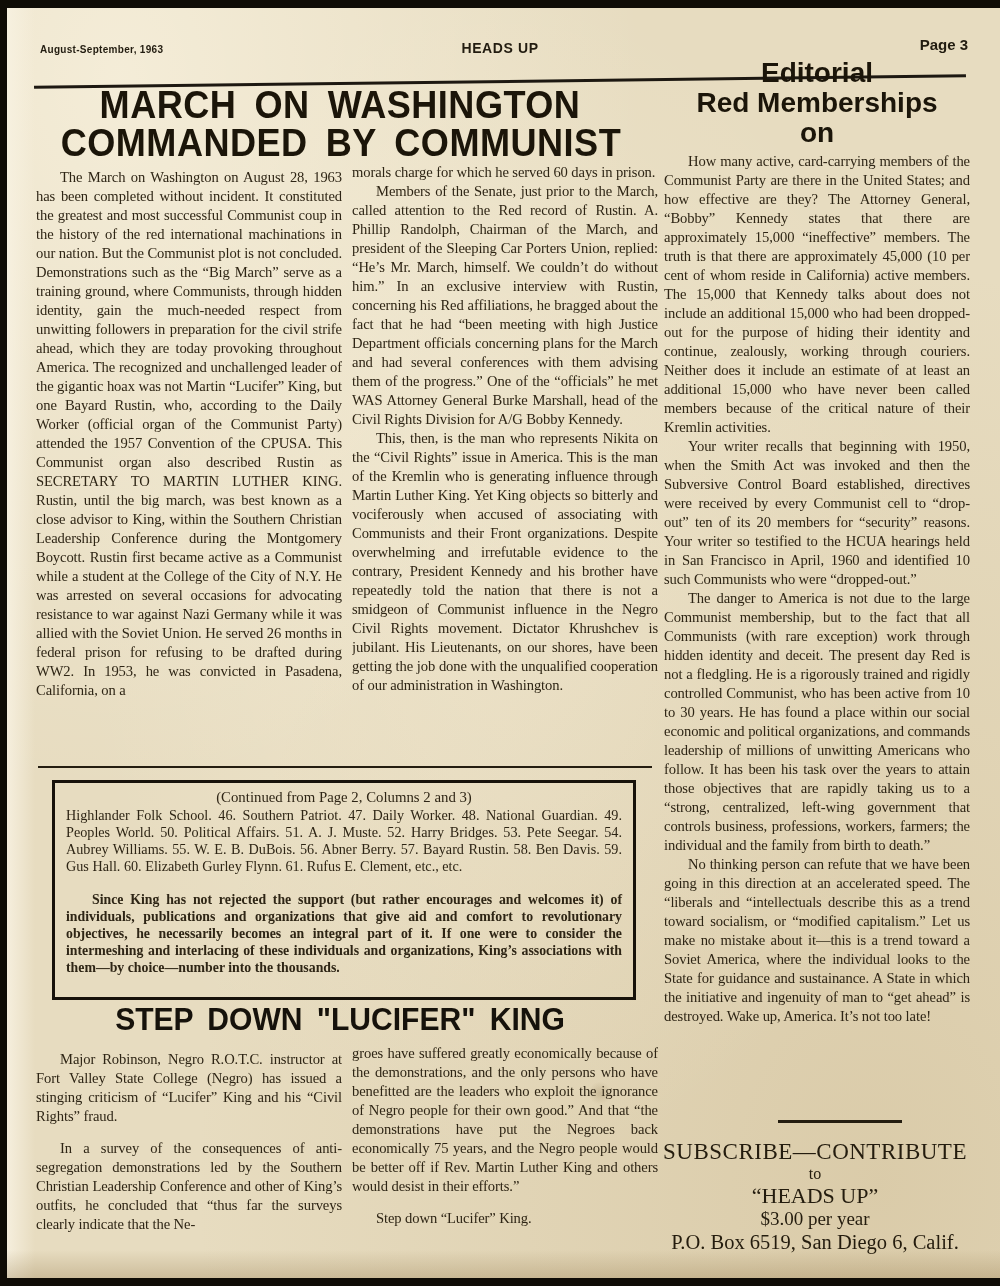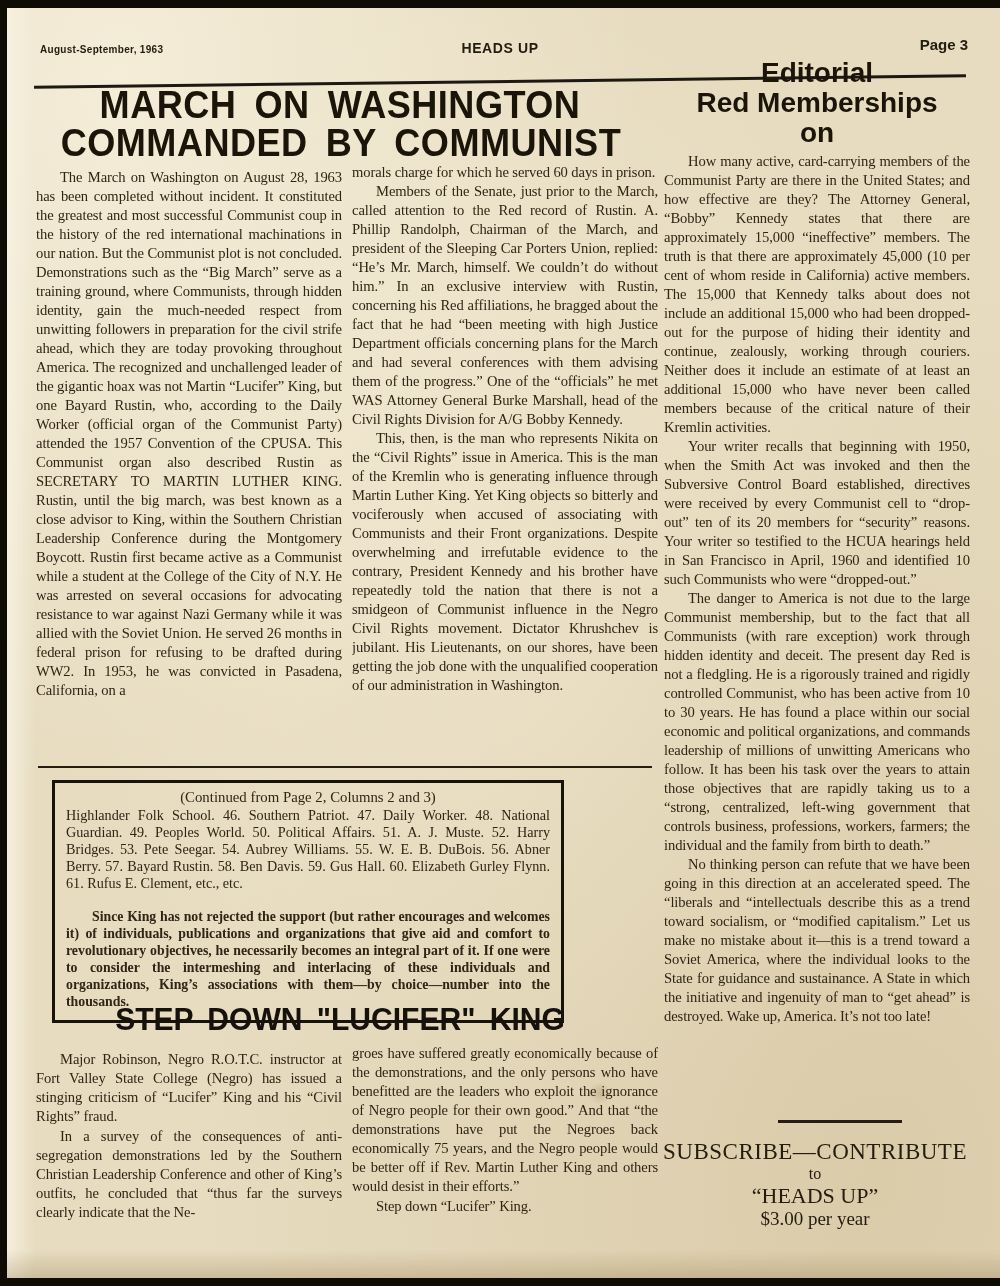--- a/index.html
+++ b/index.html
@@ -50,34 +50,34 @@
   .col{position:absolute;overflow:hidden;}
   .p{margin:0;text-align:justify;font-size:14.6px;line-height:19px;letter-spacing:-.1px;}
   .ind{text-indent:24px;}
   .a1c1{left:36px;top:168px;width:306px;height:600px;}
   .a1c2{left:352px;top:163px;width:306px;height:606px;}
   .edcol{left:664px;top:152px;width:306px;height:968px;}
   .boldend{font-weight:normal;margin-top:8px;}
 
   .end-rule{position:absolute;left:38px;top:766px;width:614px;height:2px;background:#241d10;}
 
-  .cont-box{position:absolute;left:52px;top:780px;width:512px;box-sizing:border-box;
-    border:3px solid #17120a;padding:5px 11px 10px;}
+  .cont-box{position:absolute;left:52px;top:780px;width:584px;box-sizing:border-box;
+    border:3px solid #17120a;padding:5px 11px 21px;}
   .box-title{text-align:center;font-size:14.8px;line-height:18px;margin:0;}
   .box-list{margin:1px 0 16px;text-align:justify;font-size:14.2px;line-height:17px;}
   .box-bold{margin:2px 0 0;text-align:justify;font-weight:bold;font-size:13.8px;
     line-height:17px;text-indent:26px;}
 
   .headline2{position:absolute;left:46px;top:1002px;width:588px;text-align:center;
     font-family:"Liberation Sans",sans-serif;font-weight:bold;font-size:31px;
     transform:scaleX(.97);word-spacing:6px;color:#16120b;white-space:nowrap;}
 
   .a2c1{left:36px;top:1050px;width:306px;height:220px;}
   .a2c2{left:352px;top:1044px;width:306px;height:226px;}
-  .a2gap{margin-top:1px;}
+  .a2gap{margin-top:13px;}
 
   .ed-divider{position:absolute;left:778px;top:1120px;width:124px;height:3px;background:#241d10;}
 
   .subscribe{position:absolute;left:656px;top:1138px;width:318px;text-align:center;color:#241c0e;}
   .sub1{font-size:23px;line-height:27px;letter-spacing:.5px;}
   .sub2{font-size:16px;line-height:18px;}
   .sub3{font-size:22px;line-height:25px;}
   .sub4{font-size:19px;line-height:22px;}
   .sub5{font-size:20.5px;line-height:24px;white-space:nowrap;}
 </style>
@@ -145,15 +145,16 @@
     <p class="p ind a2gap">Step down “Lucifer” King.</p>
   </div>
 
   <div class="ed-divider"></div>
 
   <div class="subscribe">
     <div class="sub1">SUBSCRIBE—CONTRIBUTE</div>
     <div class="sub2">to</div>
     <div class="sub3">“HEADS UP”</div>
     <div class="sub4">$3.00 per year</div>
+    <div class="sub5">P.O. Box 6519, San Diego 6, Calif.</div>
   </div>
 
 </div>
 
 </body></html>

